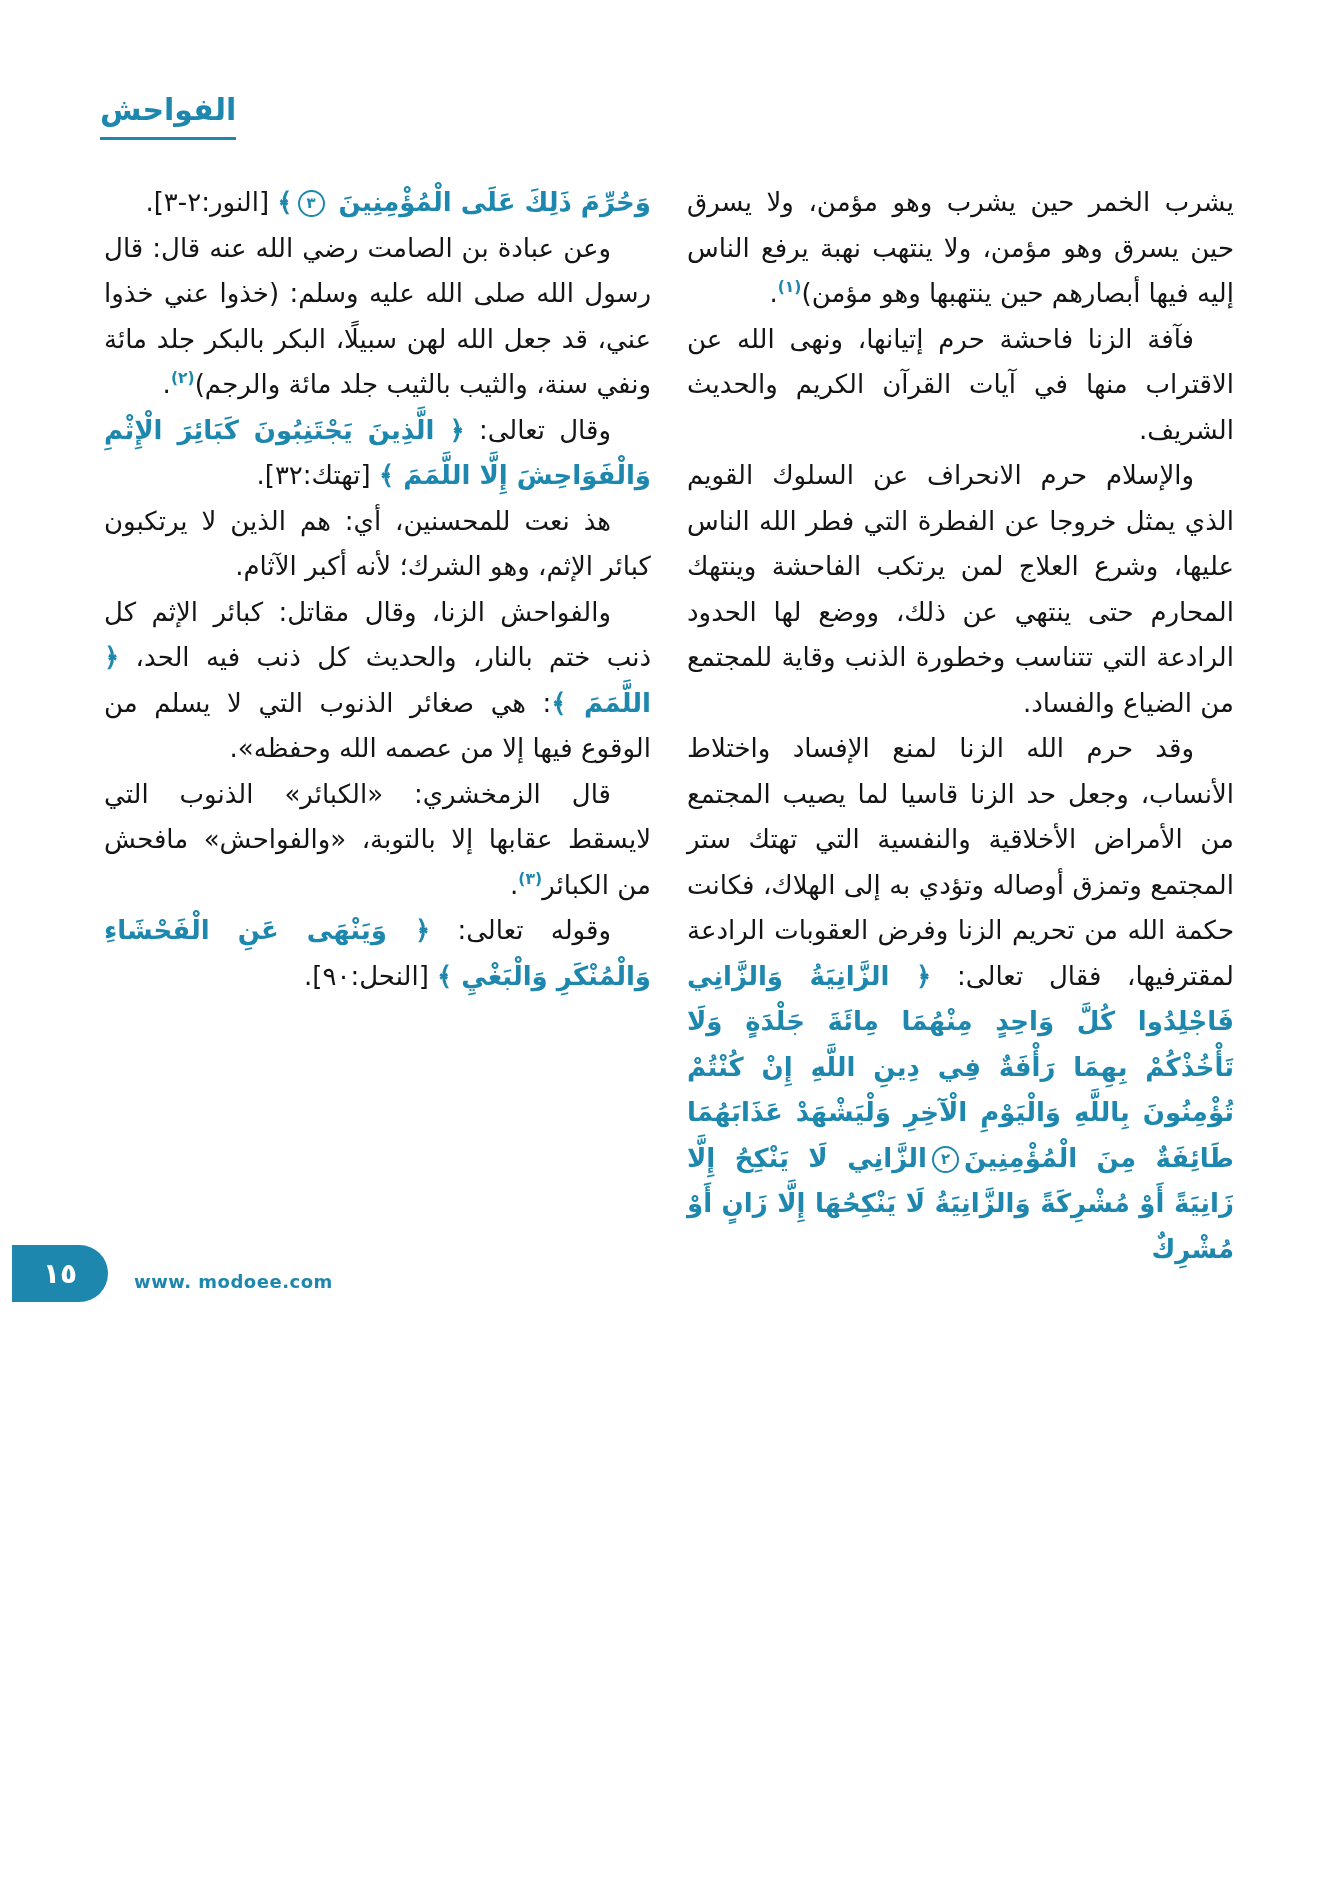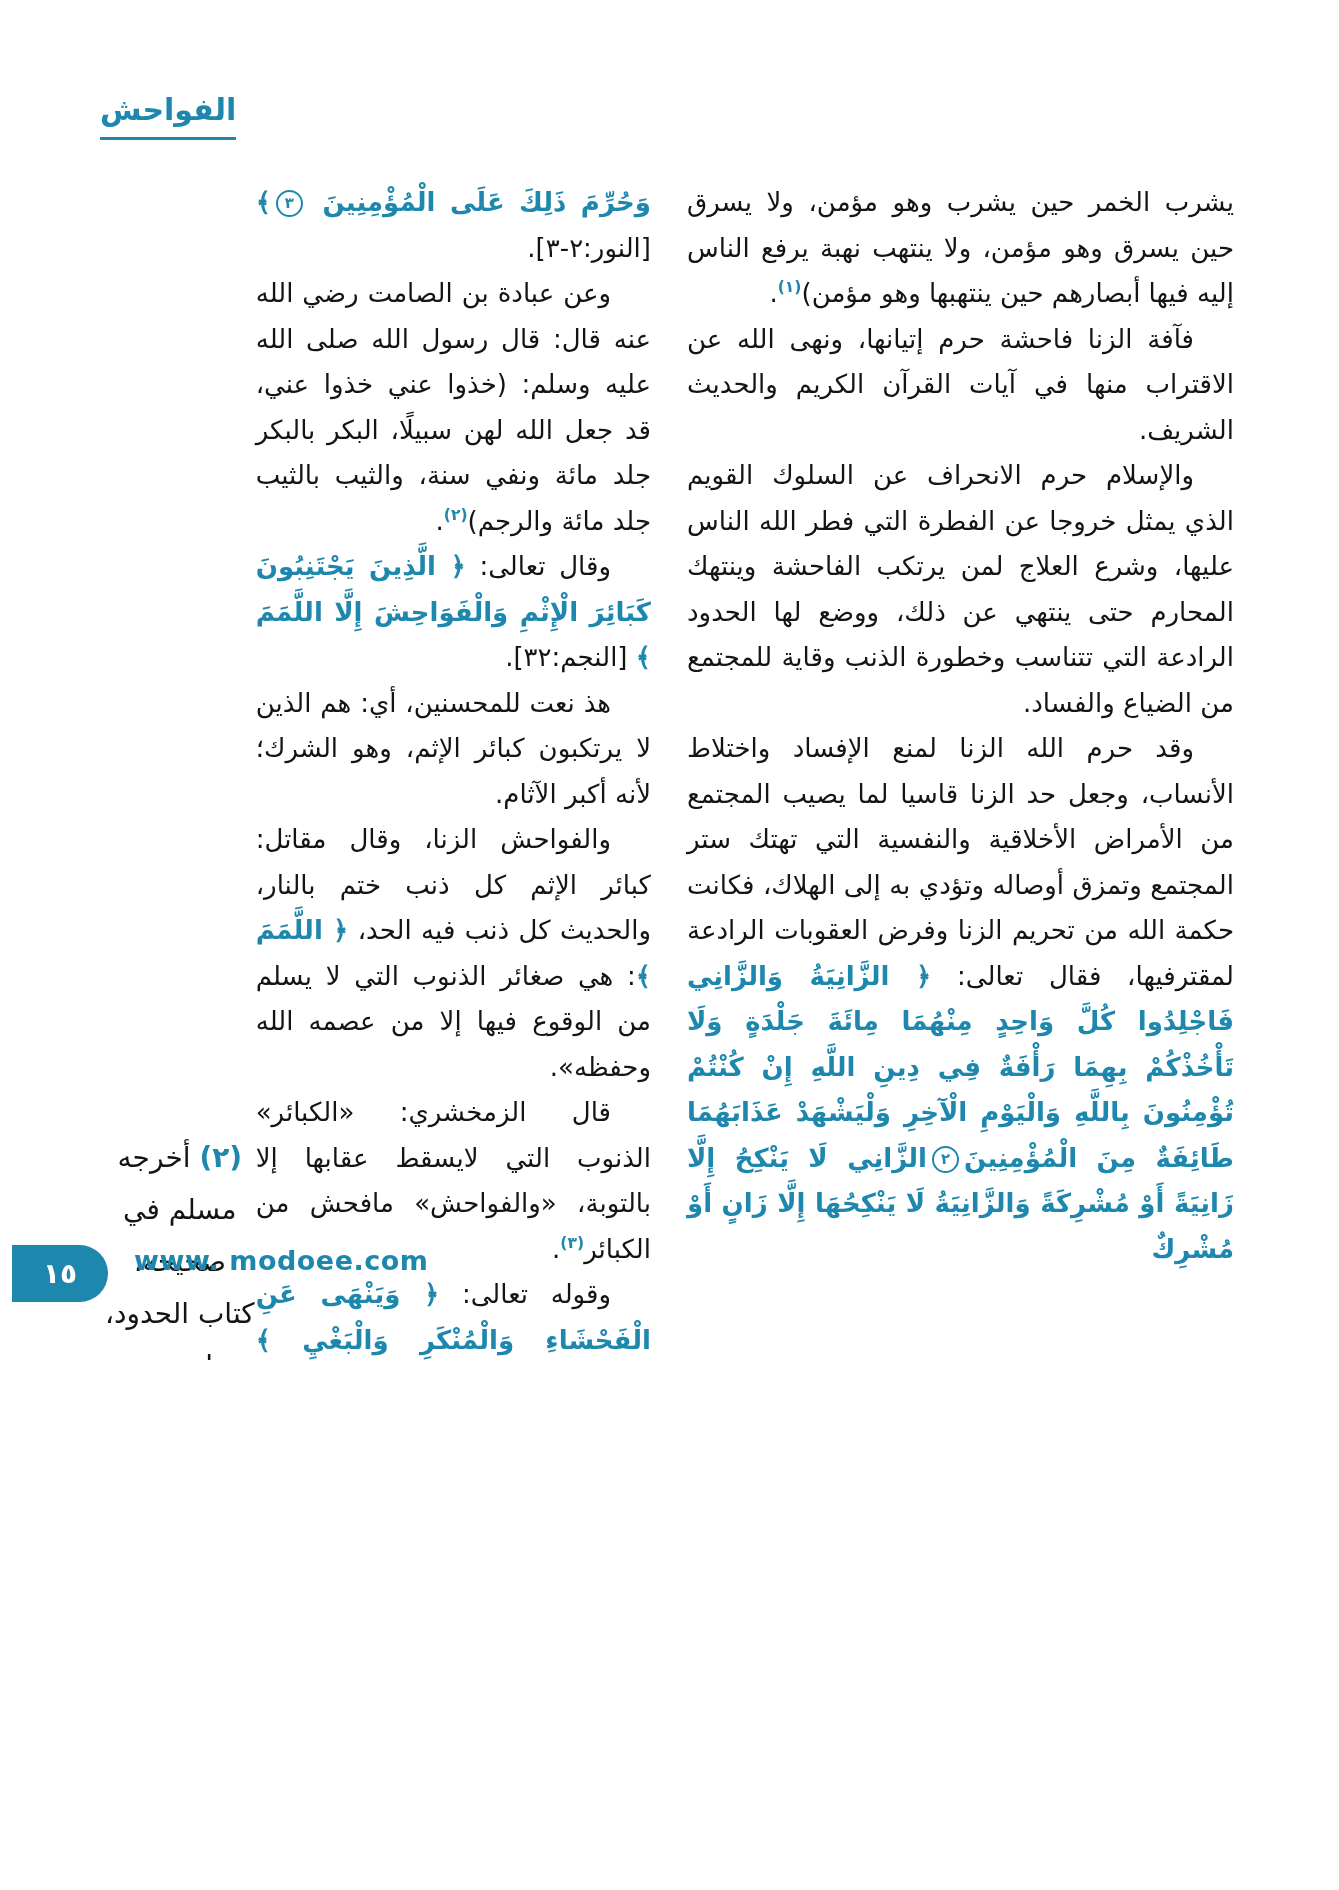--- a/index.html
+++ b/index.html
@@ -17,21 +17,21 @@
     color:var(--accent); font-size:30px; font-weight:bold;
     padding-bottom:10px; border-bottom:3px solid var(--accent);
     display:inline-block;
   }
 
   
   .columns {
     position:absolute; top:180px; right:105px; width:1130px; height:1315px;
     display:flex; gap:36px;
   }
-  .col { flex:1 1 0; display:flex; flex-direction:row; height:100%; }
+  .col { flex:1 1 0; display:flex; flex-direction:column; height:100%; }
   .body p.para {
     margin:0; font-size:26px; line-height:1.75; text-align:justify;
     color:var(--ink); text-indent:40px;
   }
   .body p.para.flush { text-indent:0; }
 
   .seg-normal { }
   .seg-bold { font-weight:normal; }
   .seg-quran { color:var(--accent); font-weight:bold; }
   .seg-sup { vertical-align:super; font-size:0.6em; color:var(--accent); font-weight:bold; }
@@ -54,22 +54,22 @@
   }
 
   
   .page-pill {
     position:absolute; left:12px; bottom:58px; width:96px; height:57px;
     background:var(--accent); border-radius:0 30px 30px 0;
     display:flex; align-items:center; justify-content:center;
     color:#ffffff; font-size:28px; font-weight:bold;
   }
   .website {
-    position:absolute; left:134px; bottom:84px; direction:ltr;
-    color:var(--accent); font-size:27px; font-weight:bold; letter-spacing:0.5px;
+    position:absolute; left:134px; bottom:68px; direction:ltr;
+    color:var(--accent); font-size:18px; font-weight:bold; letter-spacing:0.5px;
   }
 </style>
 </head>
 <body>
 
 <div class="page">
 
   <h1 class="title">الفواحش</h1>
 
   <div class="columns">
@@ -80,21 +80,21 @@
           <p class="para"><span class="seg-normal">فآفة الزنا فاحشة حرم إتيانها، ونهى الله عن الاقتراب منها في آيات القرآن الكريم والحديث الشريف.</span></p>
           <p class="para"><span class="seg-normal">والإسلام حرم الانحراف عن السلوك القويم الذي يمثل خروجا عن الفطرة التي فطر الله الناس عليها، وشرع العلاج لمن يرتكب الفاحشة وينتهك المحارم حتى ينتهي عن ذلك، ووضع لها الحدود الرادعة التي تتناسب وخطورة الذنب وقاية للمجتمع من الضياع والفساد.</span></p>
           <p class="para"><span class="seg-normal">وقد حرم الله الزنا لمنع الإفساد واختلاط الأنساب، وجعل حد الزنا قاسيا لما يصيب المجتمع من الأمراض الأخلاقية والنفسية التي تهتك ستر المجتمع وتمزق أوصاله وتؤدي به إلى الهلاك، فكانت حكمة الله من تحريم الزنا وفرض العقوبات الرادعة لمقترفيها، فقال تعالى: </span><span class="seg-quran">﴿ الزَّانِيَةُ وَالزَّانِي فَاجْلِدُوا كُلَّ وَاحِدٍ مِنْهُمَا مِائَةَ جَلْدَةٍ وَلَا تَأْخُذْكُمْ بِهِمَا رَأْفَةٌ فِي دِينِ اللَّهِ إِنْ كُنْتُمْ تُؤْمِنُونَ بِاللَّهِ وَالْيَوْمِ الْآخِرِ وَلْيَشْهَدْ عَذَابَهُمَا طَائِفَةٌ مِنَ الْمُؤْمِنِينَ</span><span class="seg-ayah">٢</span><span class="seg-quran">الزَّانِي لَا يَنْكِحُ إِلَّا زَانِيَةً أَوْ مُشْرِكَةً وَالزَّانِيَةُ لَا يَنْكِحُهَا إِلَّا زَانٍ أَوْ مُشْرِكٌ</span></p>
         </div>
     </section>
 
     <section class="col">
       <div class="body" id="col-left-body">
           <p class="para flush"><span class="seg-quran">وَحُرِّمَ ذَلِكَ عَلَى الْمُؤْمِنِينَ </span><span class="seg-ayah">٣</span><span class="seg-quran">﴾</span><span class="seg-normal"> [النور:٢-٣].</span></p>
           <p class="para"><span class="seg-normal">وعن عبادة بن الصامت رضي الله عنه قال: قال رسول الله صلى الله عليه وسلم: </span><span class="seg-bold">(خذوا عني خذوا عني، قد جعل الله لهن سبيلًا، البكر بالبكر جلد مائة ونفي سنة، والثيب بالثيب جلد مائة والرجم)</span><span class="seg-sup">(٢)</span><span class="seg-normal">.</span></p>
-          <p class="para"><span class="seg-normal">وقال تعالى: </span><span class="seg-quran">﴿ الَّذِينَ يَجْتَنِبُونَ كَبَائِرَ الْإِثْمِ وَالْفَوَاحِشَ إِلَّا اللَّمَمَ ﴾</span><span class="seg-normal"> [النجم:٣٢].</span></p>
+          <p class="para"><span class="seg-normal">وقال تعالى: </span><span class="seg-quran">﴿ الَّذِينَ يَجْتَنِبُونَ كَبَائِرَ الْإِثْمِ وَالْفَوَاحِشَ إِلَّا اللَّمَمَ ﴾</span><span class="seg-normal"> [تهتك:٣٢].</span></p>
           <p class="para"><span class="seg-normal">هذ نعت للمحسنين، أي: هم الذين لا يرتكبون كبائر الإثم، وهو الشرك؛ لأنه أكبر الآثام.</span></p>
           <p class="para"><span class="seg-normal">والفواحش الزنا، وقال مقاتل: كبائر الإثم كل ذنب ختم بالنار، والحديث كل ذنب فيه الحد، </span><span class="seg-quran">﴿ اللَّمَمَ ﴾</span><span class="seg-normal">: هي صغائر الذنوب التي لا يسلم من الوقوع فيها إلا من عصمه الله وحفظه».</span></p>
           <p class="para"><span class="seg-normal">قال الزمخشري: «الكبائر» الذنوب التي لايسقط عقابها إلا بالتوبة، «والفواحش» مافحش من الكبائر</span><span class="seg-sup">(٣)</span><span class="seg-normal">.</span></p>
           <p class="para"><span class="seg-normal">وقوله تعالى: </span><span class="seg-quran">﴿ وَيَنْهَى عَنِ الْفَحْشَاءِ وَالْمُنْكَرِ وَالْبَغْيِ ﴾</span><span class="seg-normal"> [النحل:٩٠].</span></p>
         </div>
       <div class="footnotes">
         <div id="fn-left">
             <div class="fn"><span class="fn-num">(٢)</span><span> أخرجه مسلم في صحيحه، كتاب الحدود، باب حد الزنى، رقم ١٦٩٠.</span></div>
           </div>
       </div>

